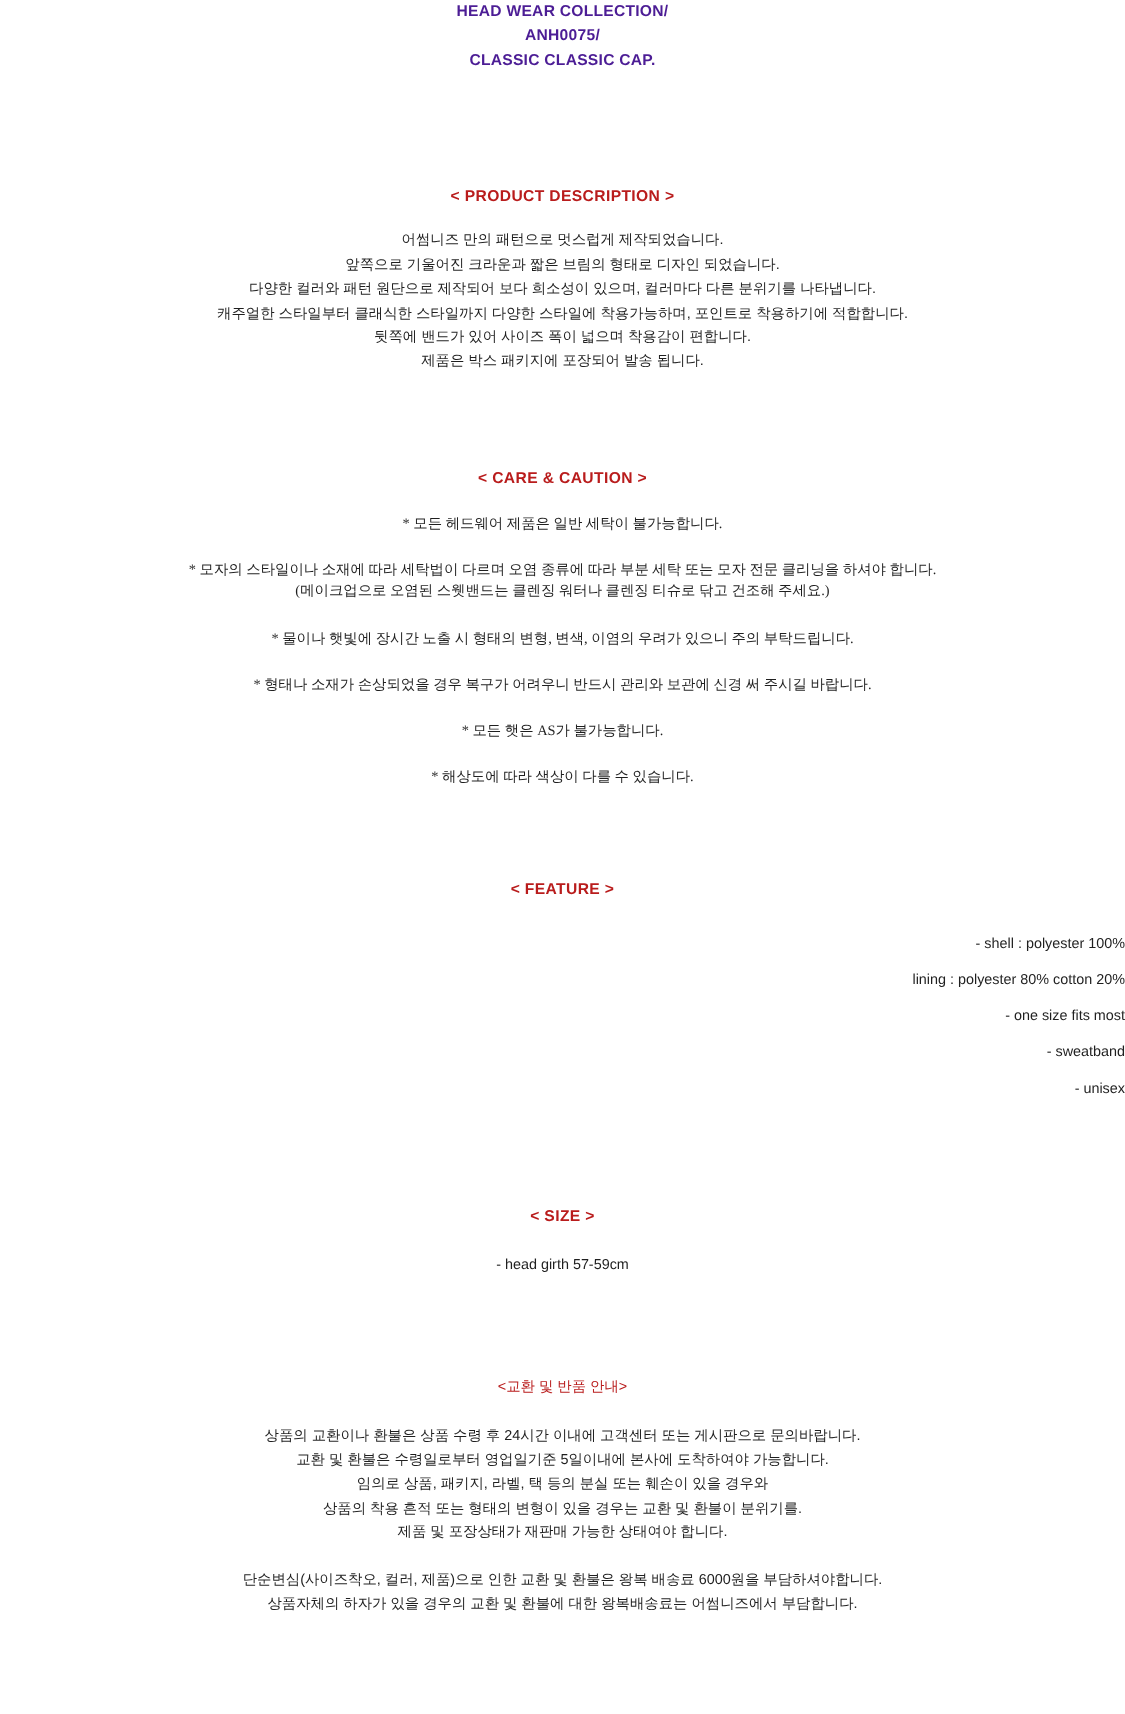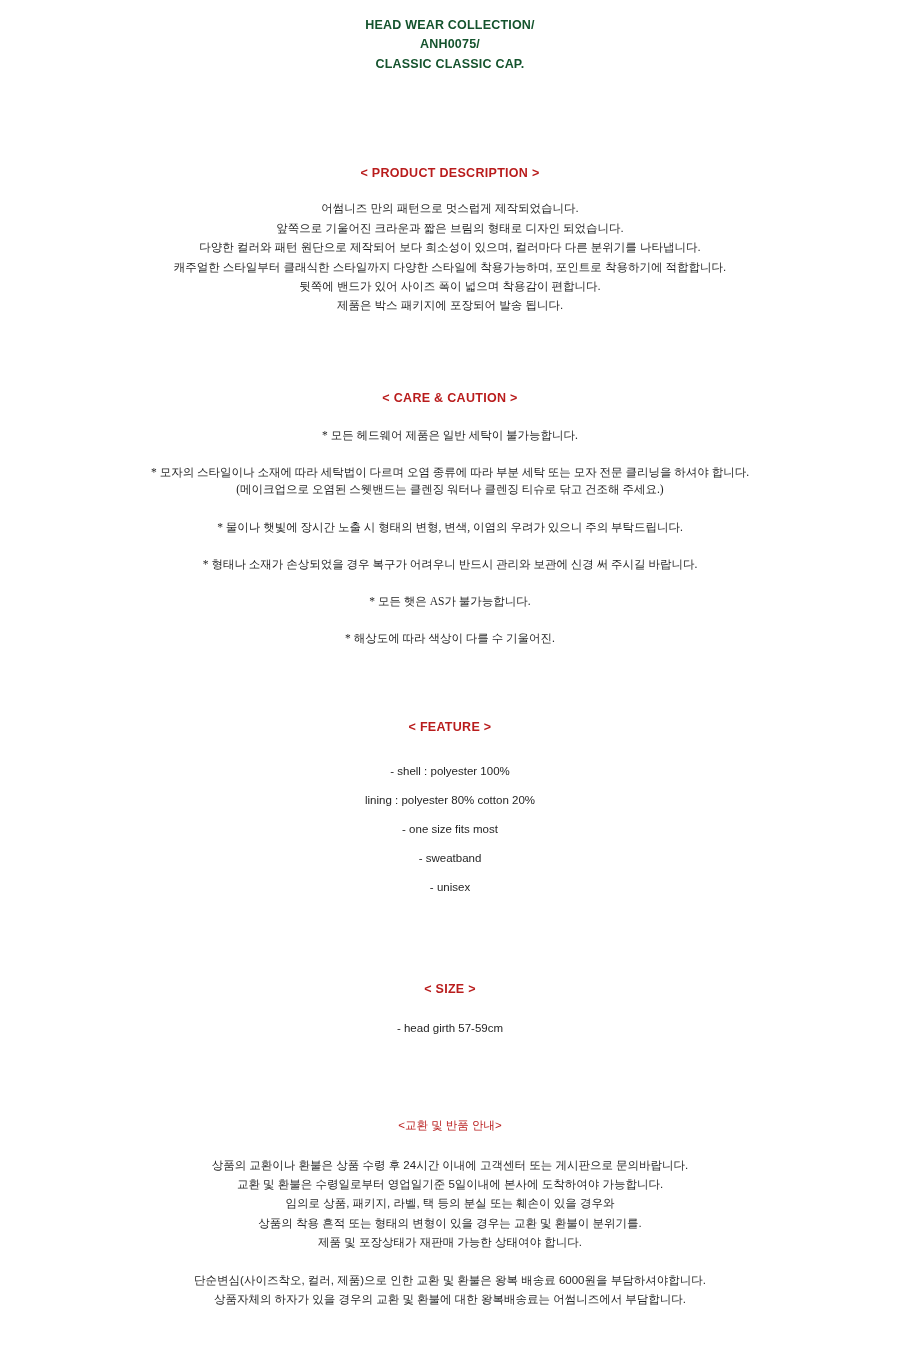--- a/index.html
+++ b/index.html
@@ -18,26 +18,26 @@
     width: 900px;
     margin: 0 auto;
     padding-top: 0;
     box-sizing: border-box;
   }
   .center { text-align: center; }
 
   
   .doc-title {
     margin: 0;
-    padding-top: 16px;
+    padding-top: 0px;
     font-size: 12.5px;
     font-weight: bold;
     line-height: 1.55;
     letter-spacing: 0.2px;
-    color: #14532d;
+    color: #4c1d95;
   }
   .doc-title div { margin: 0; }
 
   
   .section-heading {
     font-size: 12.5px;
     font-weight: bold;
     letter-spacing: 0.3px;
     color: #b91c1c;
     margin: 0;
@@ -65,20 +65,21 @@
   }
   .spaced-line:last-child { margin-bottom: 0; }
   .spaced-line .sub {
     display: block;
   }
 
   .feature-line {
     font-size: 11.5px;
     line-height: 1.52;
     color: #1f1f1f;
+    text-align: right;
   }
 
   
   .sp-title-to-desc { height: 92px; }
   .sp-heading-to-body { height: 18px; }
   .sp-desc-to-care { height: 74px; }
   .sp-care-heading-to-body { height: 22px; }
   .sp-care-to-feature { height: 72px; }
   .sp-feature-to-size { height: 74px; }
   .sp-size-heading-to-body { height: 22px; }
@@ -129,21 +130,21 @@
       <p class="spaced-line">
         <span>* 물이나 햇빛에 장시간 노출 시 형태의 변형, 변색, 이염의 우려가 있으니 주의 부탁드립니다.</span>
       </p>
       <p class="spaced-line">
         <span>* 형태나 소재가 손상되었을 경우 복구가 어려우니 반드시 관리와 보관에 신경 써 주시길 바랍니다.</span>
       </p>
       <p class="spaced-line">
         <span>* 모든 햇은 AS가 불가능합니다.</span>
       </p>
       <p class="spaced-line">
-        <span>* 해상도에 따라 색상이 다를 수 기울어진.</span>
+        <span>* 해상도에 따라 색상이 다를 수 있습니다.</span>
       </p>
     </div>
   </section>
 
   <div class="sp-care-to-feature"></div>
 
   <section>
     <div class="section-heading center">&lt; FEATURE &gt;</div>
     <div class="sp-heading-to-body"></div>
     <div class="center">

